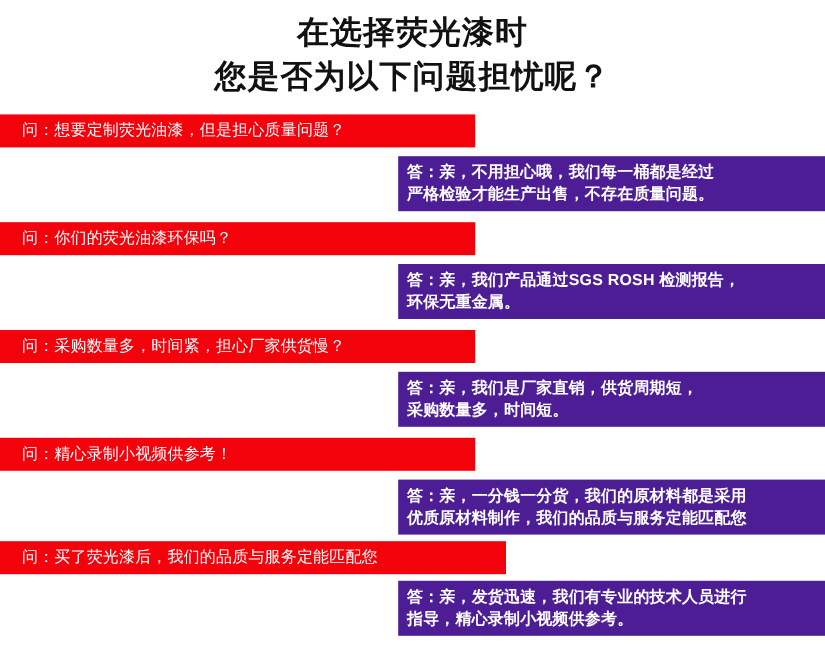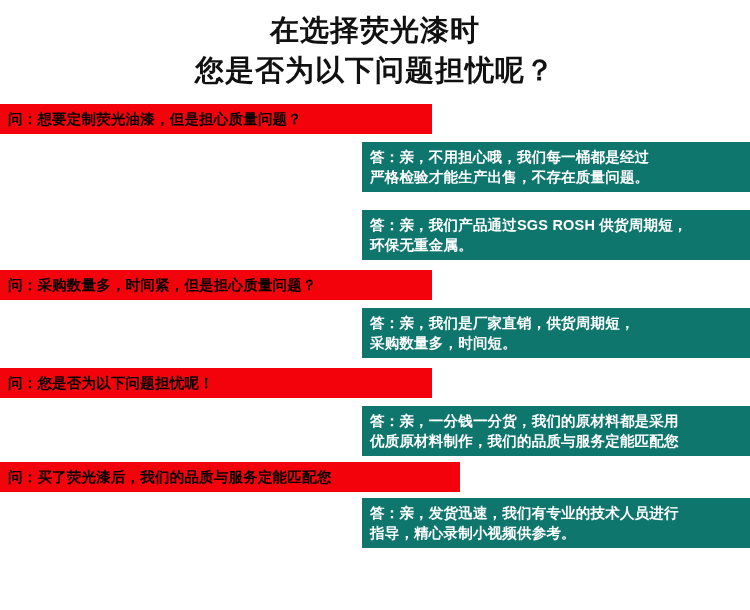--- a/index.html
+++ b/index.html
@@ -42,34 +42,34 @@
     left: 0;
     width: 750px;
   }
   .qa-pair {
     position: relative;
     width: 750px;
   }
   .q-bar {
     box-sizing: border-box;
     background: #f4020c;
-    color: #000000;
+    color: #ffffff;
     font-size: 14.5px;
-    font-weight: bold;
+    font-weight: normal;
     line-height: 20px;
-    padding: 5px 4px 5px 8px;
+    padding: 5px 4px 5px 20px;
     width: 432px;
     letter-spacing: 0.2px;
   }
   .q-bar.wide {
     width: 460px;
   }
   .a-bar {
     box-sizing: border-box;
-    background: #0f766e;
+    background: #4c1d95;
     color: #ffffff;
     font-size: 14.5px;
     font-weight: bold;
     line-height: 20px;
     padding: 5px 6px 5px 8px;
     margin-left: 362px;
     width: 388px;
     letter-spacing: 0.2px;
   }
   .spacer-sm { height: 8px; }
@@ -95,43 +95,46 @@
       </div>
       <div class="spacer-sm"></div>
       <div class="a-bar">
         <div class="row-line">答：亲，不用担心哦，我们每一桶都是经过</div>
         <div class="row-line">严格检验才能生产出售，不存在质量问题。</div>
       </div>
       <div class="spacer-md"></div>
     </div>
 
     <div class="qa-pair">
+      <div class="q-bar">
+        <div class="row-line">问：你们的荧光油漆环保吗？</div>
+      </div>
       <div class="spacer-sm"></div>
       <div class="a-bar">
-        <div class="row-line">答：亲，我们产品通过SGS ROSH 供货周期短，</div>
+        <div class="row-line">答：亲，我们产品通过SGS ROSH 检测报告，</div>
         <div class="row-line">环保无重金属。</div>
       </div>
       <div class="spacer-md"></div>
     </div>
 
     <div class="qa-pair">
       <div class="q-bar">
-        <div class="row-line">问：采购数量多，时间紧，但是担心质量问题？</div>
+        <div class="row-line">问：采购数量多，时间紧，担心厂家供货慢？</div>
       </div>
       <div class="spacer-sm"></div>
       <div class="a-bar">
         <div class="row-line">答：亲，我们是厂家直销，供货周期短，</div>
         <div class="row-line">采购数量多，时间短。</div>
       </div>
       <div class="spacer-md"></div>
     </div>
 
     <div class="qa-pair">
       <div class="q-bar">
-        <div class="row-line">问：您是否为以下问题担忧呢！</div>
+        <div class="row-line">问：精心录制小视频供参考！</div>
       </div>
       <div class="spacer-sm"></div>
       <div class="a-bar">
         <div class="row-line">答：亲，一分钱一分货，我们的原材料都是采用</div>
         <div class="row-line">优质原材料制作，我们的品质与服务定能匹配您</div>
       </div>
       <div class="spacer-xs"></div>
     </div>
 
     <div class="qa-pair">

